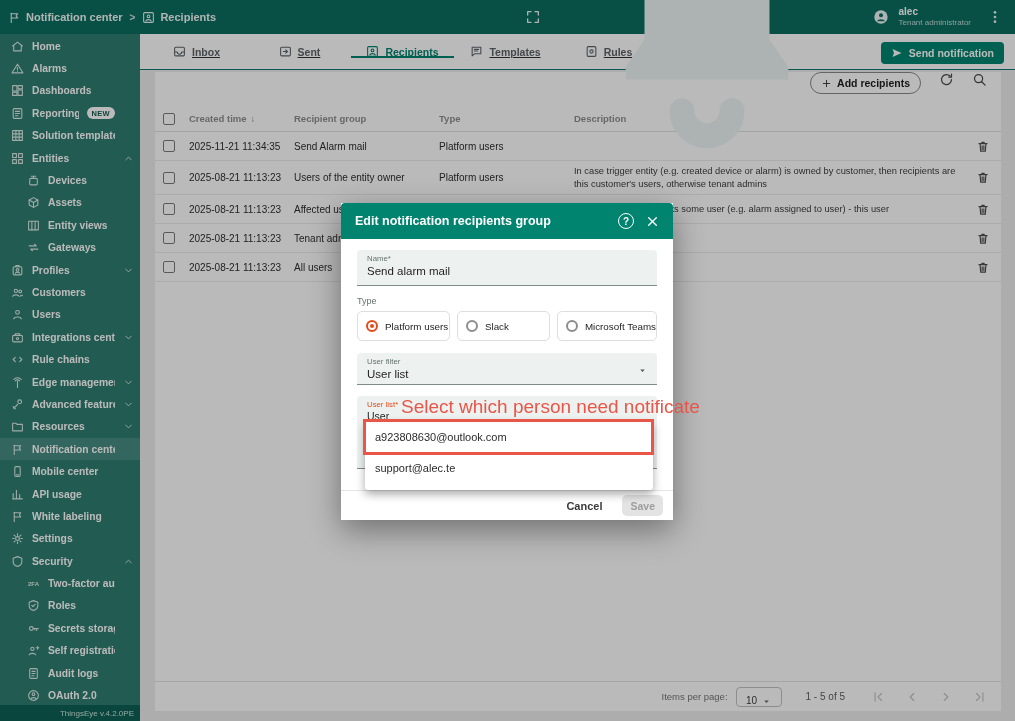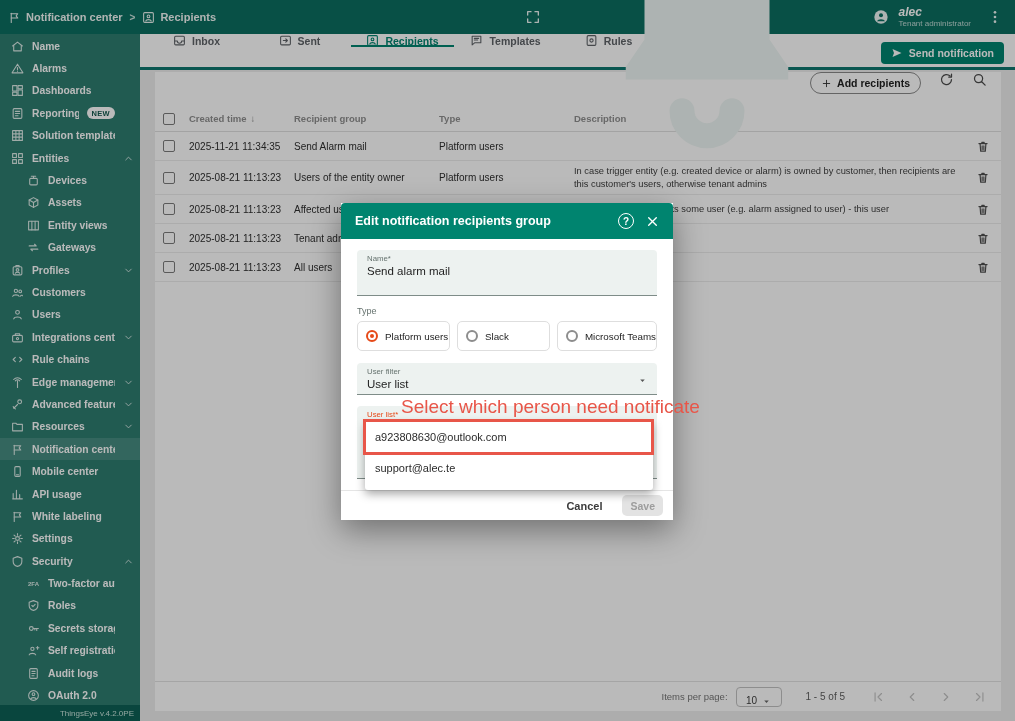--- a/index.html
+++ b/index.html
@@ -22,40 +22,40 @@
   .brand-name{color:#fff;font-size:15px;font-weight:bold;letter-spacing:.2px;}
   .crumbs{display:flex;align-items:center;gap:7px;margin-left:8px;color:#fff;}
   .crumb{display:flex;align-items:center;gap:5px;font-size:11px;font-weight:bold;color:#f2f7f6;}
   .crumb .ic{width:13px;height:13px;color:#e8f2ef;}
   .crumb-sep{color:#cfe4df;font-size:10px;font-weight:bold;}
   .top-right{margin-left:auto;display:flex;align-items:center;gap:16px;padding-right:12px;}
   .top-right .ic{width:16px;height:16px;color:#eef6f4;}
   .bell-wrap{position:relative;}
   .avatar{width:22px;height:22px;color:#fff;}
   .user-block{line-height:1.2;margin-left:-6px;}
-  .user-name{color:#fff;font-size:12px;font-weight:bold;font-style:italic;}
+  .user-name{color:#fff;font-size:10px;font-weight:bold;}
   .user-role{color:rgba(255,255,255,.72);font-size:8px;}
   .kebab{width:14px;height:16px;color:#e9f2f0;}
 
   
   .sidebar{position:absolute;top:34px;left:0;width:140px;bottom:0;background:var(--sidebar);display:flex;flex-direction:column;z-index:4;}
   .side-items{flex:1;overflow:hidden;padding-top:1px;}
   .sitem{height:22.4px;display:flex;align-items:center;gap:8px;padding:0 6px 0 11px;cursor:pointer;}
   .sitem[data-state="active"]{background:rgba(255,255,255,.12);}
   .sitem[data-level="1"]{padding-left:27px;}
   .sicon{width:13px;height:13px;color:#dcebe7;flex:0 0 13px;}
   .slabel{flex:1;color:#fff;font-size:10.3px;font-weight:600;white-space:nowrap;overflow:hidden;}
   .sbadge{background:#fff;color:#145a4e;font-size:7.5px;font-weight:bold;padding:1.5px 5px;border-radius:8px;letter-spacing:.3px;}
   .sbadge:empty{display:none;}
   .schev{width:11px;height:11px;color:#d7e8e4;}
   .version-strip{height:16px;background:#0d6155;display:flex;align-items:center;justify-content:flex-end;padding-right:6px;color:#c6e2db;font-size:8px;}
 
   
   .content{position:absolute;left:140px;top:34px;right:0;bottom:0;background:#ededed;}
-  .tabsbar{position:relative;height:36px;background:#fff;border-bottom:3px solid #0f766e;display:flex;align-items:flex-start;padding-left:5px;}
+  .tabsbar{position:relative;height:36px;background:#fff;border-bottom:1px solid #0f766e;display:flex;align-items:center;padding-left:5px;text-decoration:underline;}
   .tab{width:103px;display:flex;align-items:center;justify-content:center;gap:6px;position:relative;color:#5f6368;font-size:10.5px;font-weight:bold;cursor:pointer;}
   .tab .ic{width:13px;height:13px;}
   .tab[data-state="active"]{color:var(--primary);}
   .tab[data-state="active"]::after{content:"";position:absolute;left:0;right:0;bottom:0;height:2px;background:var(--primary);}
   .send-btn{position:absolute;top:8px;right:11px;height:22px;background:var(--primary);color:#fff;border:none;border-radius:4px;display:flex;align-items:center;gap:6px;padding:0 10px;font-size:10.5px;font-weight:bold;cursor:pointer;}
   .send-btn .ic{width:12px;height:12px;}
 
   .card{position:absolute;left:15px;right:14px;top:38px;bottom:10px;background:#fff;}
   .card-toolbar{height:34px;display:flex;justify-content:flex-end;gap:18px;padding-right:14px;}
   .add-btn{height:22px;border:1px solid #8a8a8a;border-radius:12px;background:#fff;display:flex;align-items:center;gap:5px;padding:0 10px;font-size:10.5px;font-weight:bold;color:#222;cursor:pointer;}
@@ -82,21 +82,21 @@
   .backdrop{position:absolute;inset:0;background:rgba(0,0,0,.27);z-index:40;}
   .modal{position:absolute;left:341px;top:203px;width:332px;height:317px;background:#fff;border-radius:0;box-shadow:0 10px 30px rgba(0,0,0,.4);z-index:50;}
   .modal-head{height:36px;background:var(--primary);border-radius:4px 4px 0 0;display:flex;align-items:center;padding:0 14px;gap:12px;}
   .modal-title{flex:1;color:#fff;font-size:12.5px;font-weight:bold;}
   .help-ic{width:16px;height:16px;border:1.5px solid #fff;border-radius:50%;color:#fff;font-size:10px;font-weight:bold;display:flex;align-items:center;justify-content:center;cursor:pointer;}
   .close-ic{width:13px;height:13px;color:#fff;cursor:pointer;}
   .modal-body{padding:0 16px;}
   .ffield{position:relative;background:#edf2f0;border-radius:4px 4px 0 0;border-bottom:1px solid #7e8c88;cursor:text;}
   .flabel{position:absolute;left:10px;top:4px;font-size:7.8px;color:#66736f;}
   .fvalue{position:absolute;left:10px;top:15px;font-size:11.5px;color:#1e1e1e;}
-  .name-field{margin-top:11px;height:46px;padding-left:46px;}
+  .name-field{margin-top:11px;height:36px;padding-left:46px;}
   .section-label{margin-top:10px;font-size:9px;color:#66736f;}
   .type-row{margin-top:5px;display:flex;gap:7px;}
   .type-opt{flex:1;height:30px;border:1px solid #dedede;border-radius:5px;background:#fff;display:flex;align-items:center;gap:7px;padding-left:8px;cursor:pointer;}
   .radio{width:12px;height:12px;border:2px solid #8d8d8d;border-radius:50%;position:relative;flex:0 0 12px;}
   .radio .dot{position:absolute;inset:2px;border-radius:50%;background:var(--accent);display:none;}
   .type-opt[data-state="selected"] .radio{border-color:var(--accent);}
   .type-opt[data-state="selected"] .dot{display:block;}
   .type-label{font-size:9.8px;color:#1f1f1f;white-space:nowrap;}
   .filter-field{margin-top:12px;height:32px;cursor:pointer;}
   .fcaret{position:absolute;right:10px;top:13px;width:9px;height:9px;color:#555;}
@@ -176,21 +176,21 @@
 <aside class="sidebar">
   <div class="side-items">
 
       <div class="sitem">
         <span class="sicon ic">
           <svg viewBox="0 0 24 24" fill="none" stroke="currentColor" stroke-width="2" stroke-linecap="round" stroke-linejoin="round">
             <path d="M3 11L12 4l9 7"></path>
             <path d="M5 10v10h14V10"></path>
           </svg>
         </span>
-        <span class="slabel">Name</span>
+        <span class="slabel">Home</span>
 
         <span class="schev ic"></span>
       </div>
 
       <div class="sitem">
         <span class="sicon ic">
           <svg viewBox="0 0 24 24" fill="none" stroke="currentColor" stroke-width="2" stroke-linecap="round" stroke-linejoin="round">
             <path d="M12 4L22 20H2Z"></path>
             <path d="M12 10v4"></path>
             <path d="M12 16.5v.5"></path>

